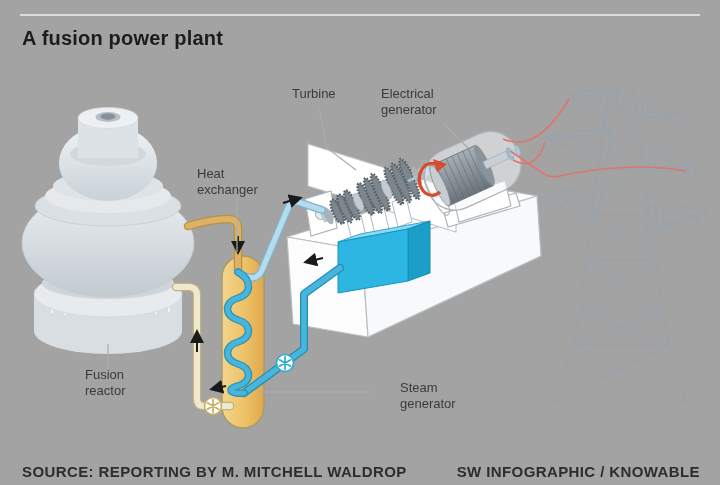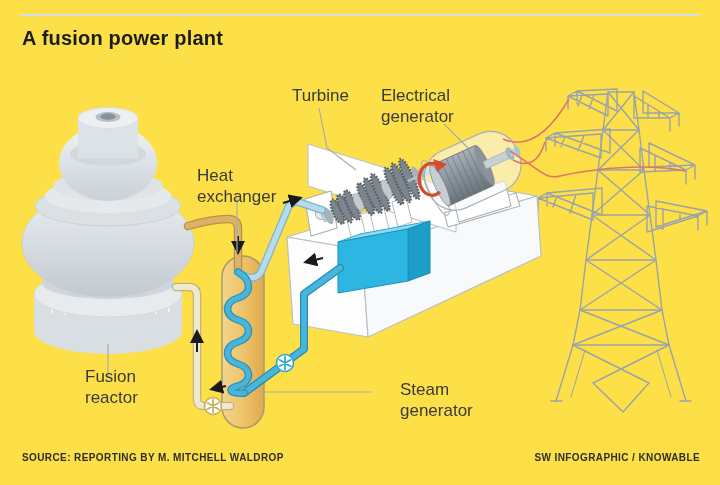--- a/index.html
+++ b/index.html
@@ -1,27 +1,27 @@
 <!DOCTYPE html>
 <html><head>
 <meta charset="utf-8">
 <style>
   html,body{margin:0;padding:0;background:#fff;}
-  #canvas{position:relative;width:720px;height:485px;background:#fde047;overflow:hidden;
+  #canvas{position:relative;width:720px;height:485px;background:#a3a3a3;overflow:hidden;
           font-family:"Liberation Sans",sans-serif;}
   #scene{position:absolute;left:0;top:0;}
   .rule{position:absolute;left:20px;top:14px;width:680px;height:2px;background:#d9dde0;}
   .title{position:absolute;left:22px;top:27px;font-size:20px;font-weight:bold;color:#1c1c1c;letter-spacing:.2px;}
-  .lbl{position:absolute;font-size:17px;line-height:1.22;color:#3a3a3a;white-space:pre-line;}
+  .lbl{position:absolute;font-size:13px;line-height:1.22;color:#3a3a3a;white-space:pre-line;}
   .lbl-heat{left:197px;top:166px;}
   .lbl-turbine{left:292px;top:86px;}
   .lbl-egen{left:381px;top:86px;}
   .lbl-freactor{left:85px;top:367px;}
   .lbl-sgen{left:356px;top:380px;margin-left:44px;}
-  .foot{position:absolute;top:452px;font-size:10px;font-weight:bold;color:#2d2d2d;letter-spacing:.4px;}
+  .foot{position:absolute;top:463px;font-size:15px;font-weight:bold;color:#2d2d2d;letter-spacing:.4px;}
   .foot-src{left:22px;}
   .foot-credit{right:20px;}
 </style>
 </head>
 <body>
 
 <div id="canvas">
   <div class="rule"></div>
   <div class="title">A fusion power plant</div>
 

